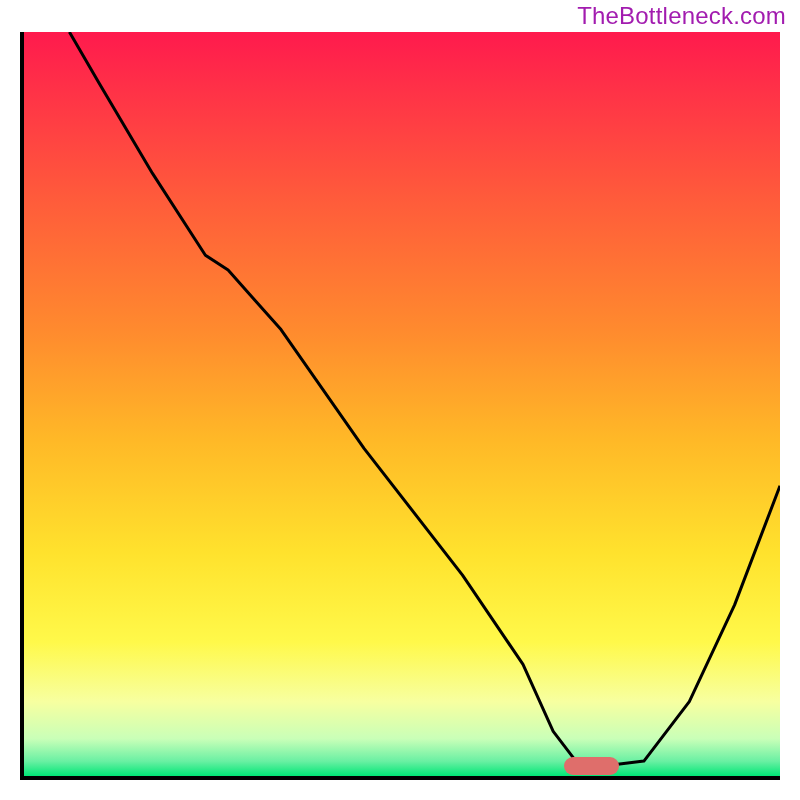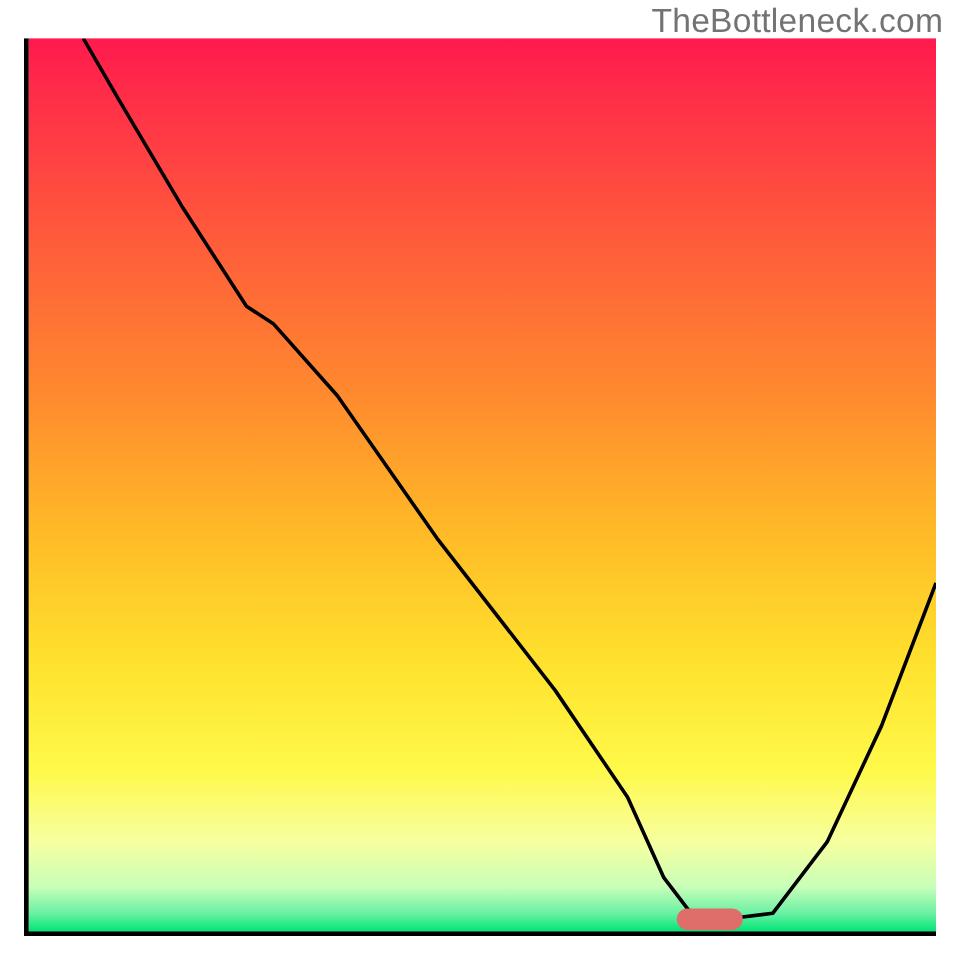--- a/index.html
+++ b/index.html
@@ -14,22 +14,22 @@
   .chart-outer {
     position: relative;
     width: 800px;
     height: 800px;
     box-sizing: border-box;
   }
   .watermark {
     position: absolute;
     top: 2px;
     right: 14px;
-    color: #737373;
-    font-size: 28px;
+    color: #a21caf;
+    font-size: 24px;
     letter-spacing: 0.2px;
     user-select: none;
   }
   .plot-frame {
     position: absolute;
     left: 20px;
     top: 32px;
     width: 760px;
     height: 748px;
     border-left: 4px solid #000;

